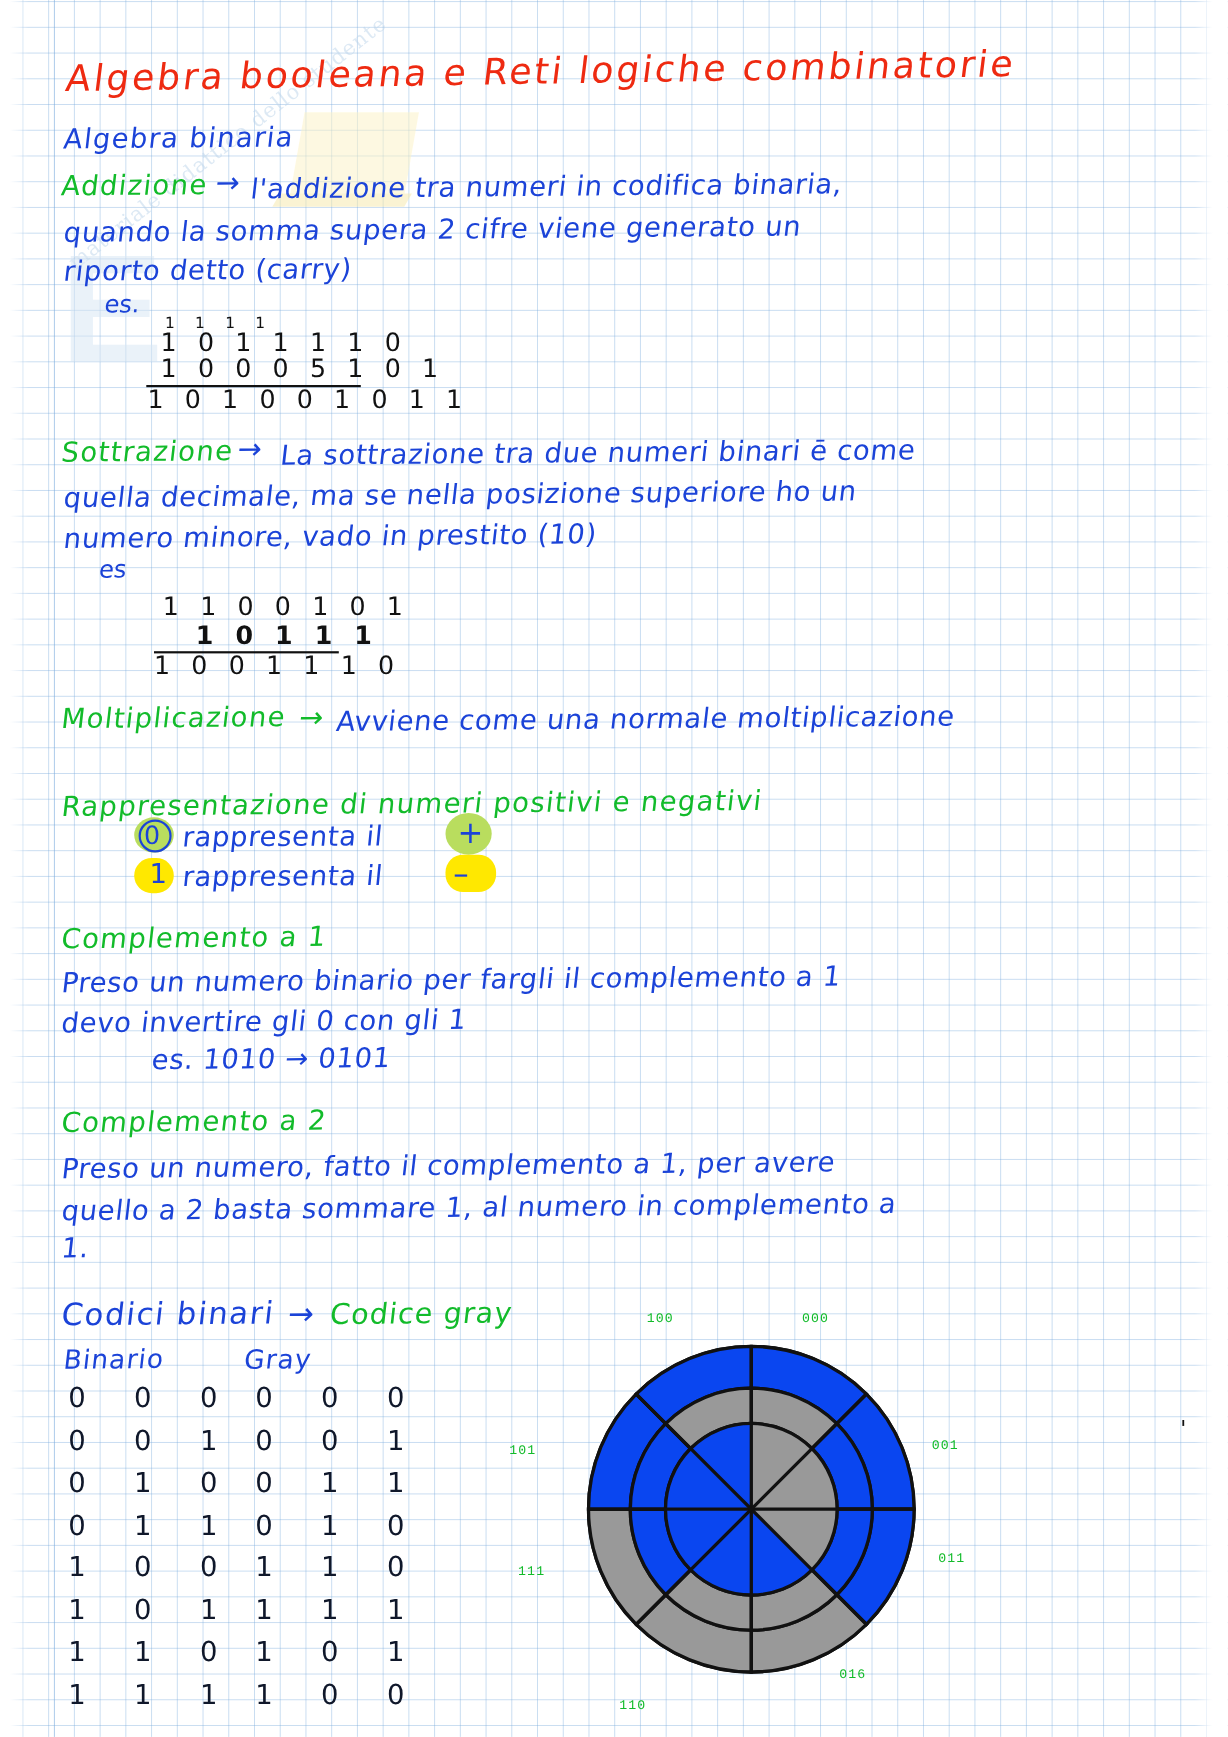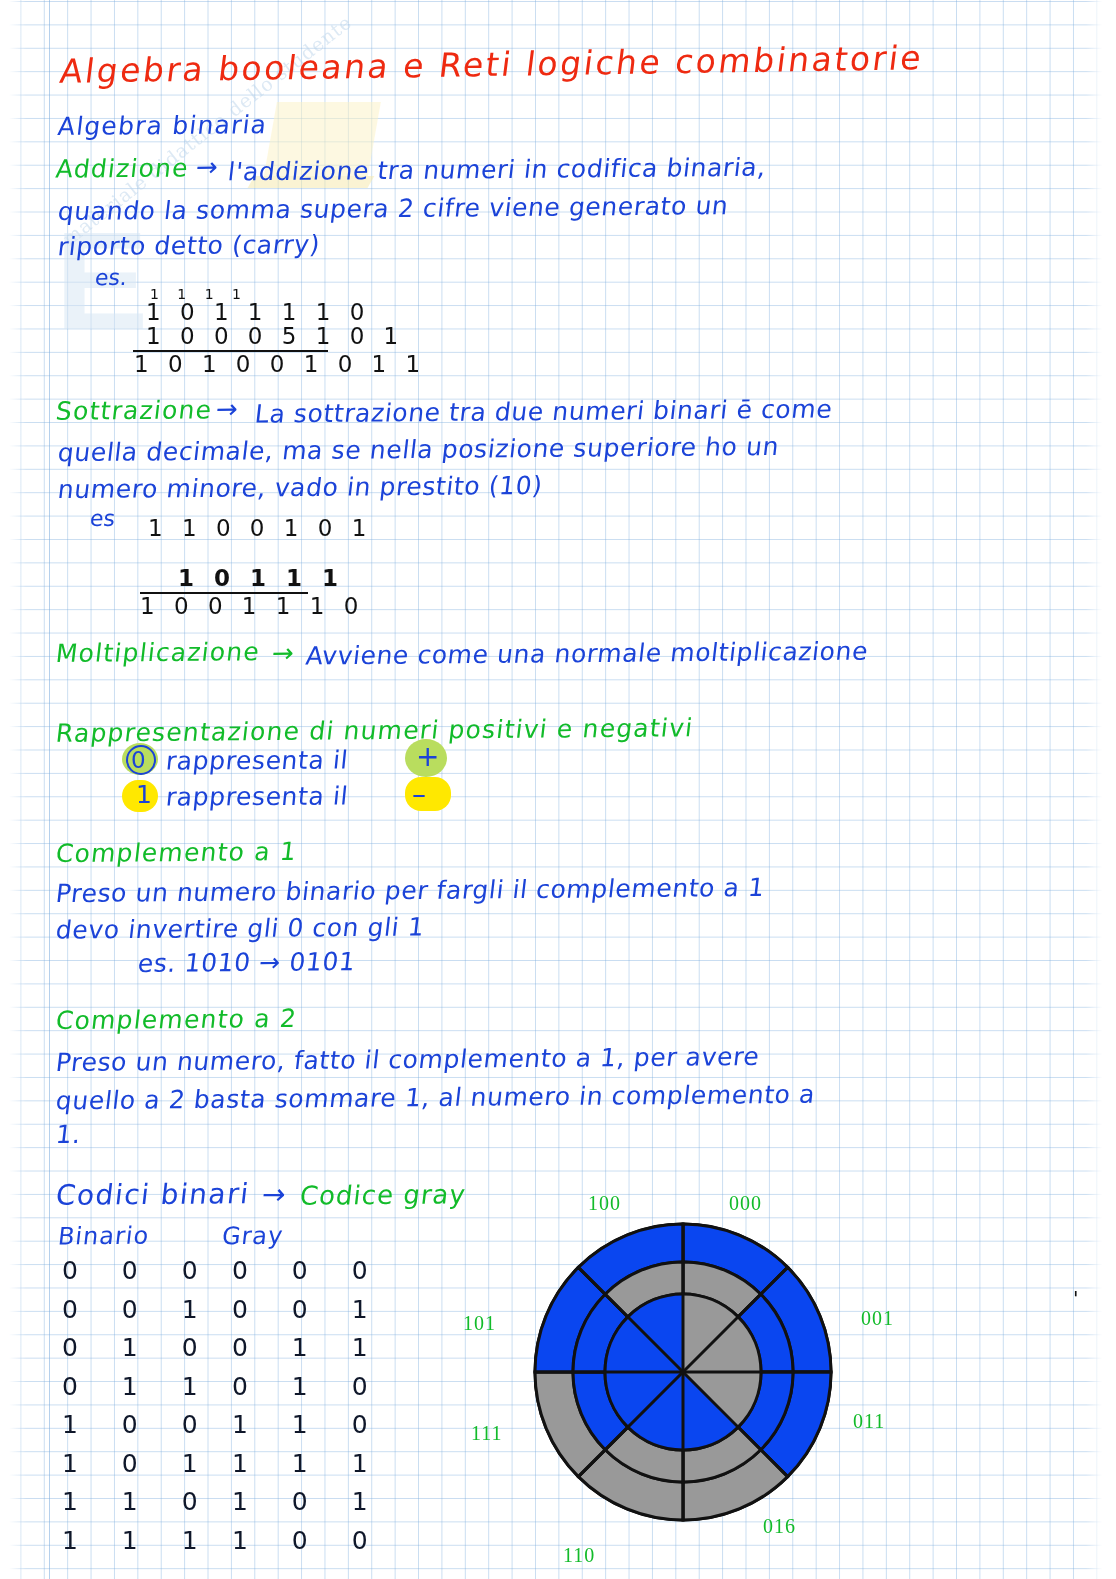--- a/index.html
+++ b/index.html
@@ -174,23 +174,23 @@
   #wheel {
     position: absolute;
     left: 533px;
     top: 1222px;
     width: 300px;
     height: 300px;
   }
   .wheel-label {
     position: absolute;
     color: #12bb2a;
-    font-size: 20px;
+    font-size: 12px;
     letter-spacing: 1px;
-    font-family: Liberation Serif, serif;
+    font-family: Liberation Mono, monospace;
   }
   .stray-mark {
     position: absolute;
     color: #111;
     font-size: 20px;
   }
 </style>
 </head>
 <body>
 
@@ -223,21 +223,21 @@
 <div class="hw mono-num black" style="left:134px; top:352px;">1 0 1 0 0 1 0 1 1</div>
 
 <div class="hw h-sec green tilt2" style="left:56px; top:398px;">Sottrazione</div>
 <div class="hw h-sec blue tilt2" style="left:216px; top:396px; font-size:26px;">→</div>
 <div class="hw body-t blue tilt2" style="left:255px; top:399px;">La sottrazione tra due numeri binari ē come</div>
 <div class="hw body-t blue tilt2" style="left:58px; top:437px;">quella decimale, ma se nella posizione superiore ho un</div>
 <div class="hw body-t blue tilt2" style="left:58px; top:475px;">numero minore, vado in prestito (10)</div>
 
 <div class="hw small-t blue tilt2" style="left:90px; top:507px;">es</div>
 
-<div class="hw mono-num black" style="left:148px; top:516px;">1 1 0 0 1 0 1</div>
+<div class="hw mono-num black" style="left:148px; top:540px;">1 1 0 0 1 0 1</div>
 <div class="hw mono-num black" style="left:178px; top:566px;font-weight:bold;">1 0 1 1 1</div>
 <div class="rule" style="left:140px; top:592px; width:168px;"></div>
 <div class="hw mono-num black" style="left:140px; top:594px;">1 0 0 1 1 1 0</div>
 
 <div class="hw h-sec green tilt2" style="left:56px; top:640px;">Moltiplicazione</div>
 <div class="hw h-sec green tilt2" style="left:272px; top:640px; font-size:26px;">→</div>
 <div class="hw body-t blue tilt2" style="left:306px; top:641px;">Avviene come una normale moltiplicazione</div>
 
 <div class="hw h-sec green tilt2" style="left:56px; top:718px;">Rappresentazione di numeri positivi e negativi</div>
 
@@ -328,21 +328,21 @@
     <circle cx="150" cy="150" r="78" fill="none" stroke="#111111" stroke-width="3"></circle>
 
     <line x1="150" y1="2" x2="150" y2="298" stroke="#111111" stroke-width="3"></line>
     <line x1="2" y1="150" x2="298" y2="150" stroke="#111111" stroke-width="3"></line>
     <line x1="45.35" y1="45.35" x2="254.65" y2="254.65" stroke="#111111" stroke-width="3"></line>
     <line x1="254.65" y1="45.35" x2="45.35" y2="254.65" stroke="#111111" stroke-width="3"></line>
   </svg>
   <div id="wheel-labels">
       <div class="wheel-label" style="left: 55px; top: -30px;">100</div>
       <div class="wheel-label" style="left: 196px; top: -30px;">000</div>
-      <div class="wheel-label" style="left: 328px; top: 85px;">001</div>
+      <div class="wheel-label" style="left: 314px; top: 85px;">001</div>
       <div class="wheel-label" style="left: 320px; top: 188px;">011</div>
       <div class="wheel-label" style="left: 230px; top: 293px;">016</div>
       <div class="wheel-label" style="left: 30px; top: 293px; margin-top: 29px;">110</div>
       <div class="wheel-label" style="left: -62px; top: 200px;">111</div>
       <div class="wheel-label" style="left: -70px; top: 90px;">101</div>
     </div>
 </div>
 
 <div id="edge-fade-left"></div>
 <div id="edge-fade-right"></div>

